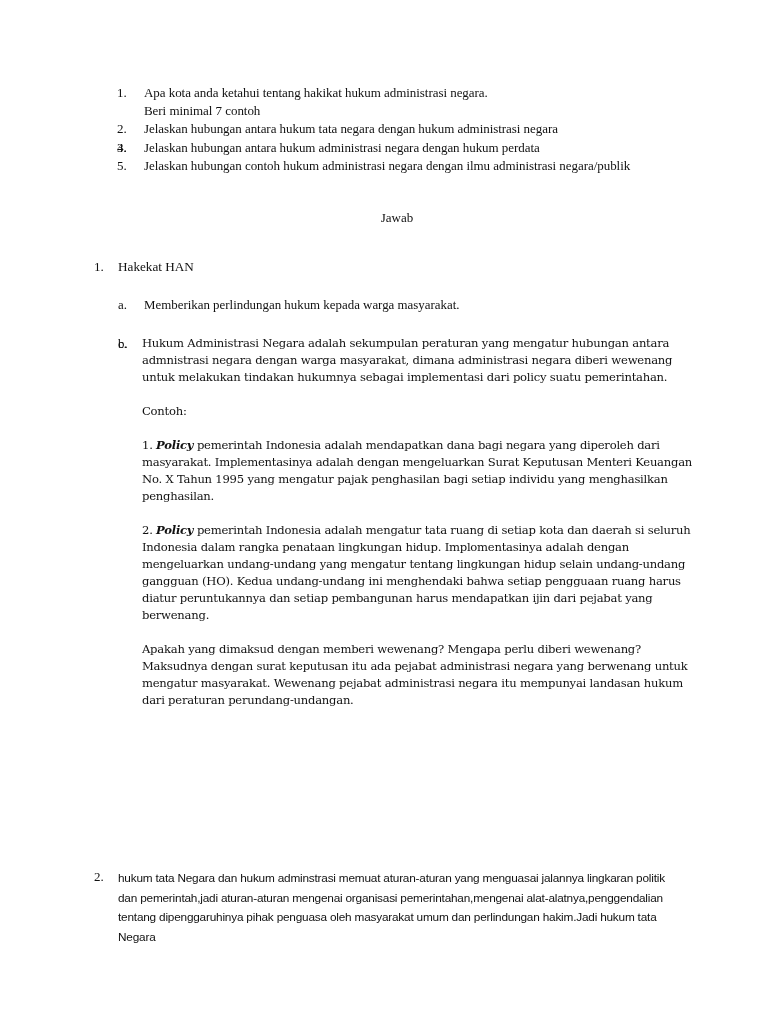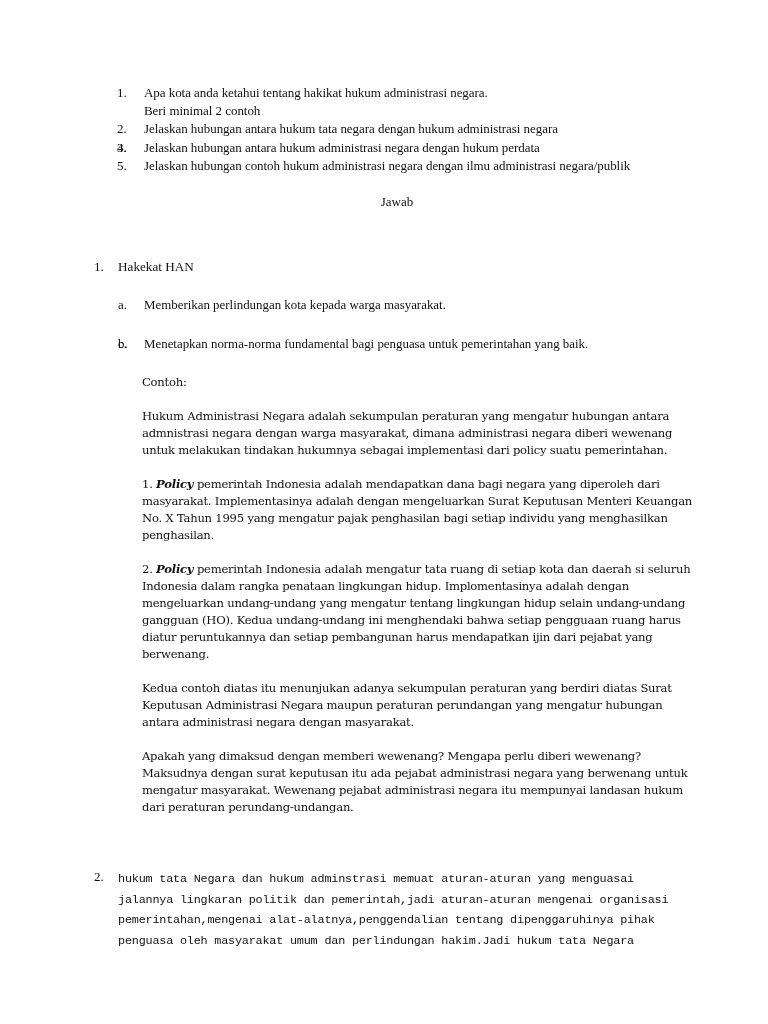--- a/index.html
+++ b/index.html
@@ -54,21 +54,21 @@
   .q-item.justified {
     text-align: justify;
   }
   .q-item.justified .q-text {
     display: block;
   }
 
   .jawab {
     position: absolute;
     left: 117px;
-    top: 193px;
+    top: 209px;
     width: 560px;
     text-align: center;
     font-size: 13.0px;
     line-height: 18px;
   }
 
   
   .answer-root {
     position: absolute;
     left: 94px;
@@ -139,38 +139,38 @@
   .bottom-item .marker {
     position: absolute;
     left: 0;
     top: 0;
     width: 18px;
     font-family: "Liberation Serif", "DejaVu Serif", serif;
     font-size: 13px;
     line-height: 18.6px;
   }
   .bottom-item .btext {
-    font-family: Liberation Mono, monospace;
+    font-family: Liberation Sans, sans-serif;
     font-size: 11.8px;
     line-height: 18.6px;
     letter-spacing: -0.2px;
     text-align: left;
   }
 </style>
 </head>
 <body>
 
 <div class="page">
 
   <div class="question-block">
 
     <div class="q-item">
       <span class="q-marker">1.</span>
       <span class="q-text">Apa kota anda ketahui tentang hakikat hukum administrasi negara.</span>
-      <span class="q-sub">Beri minimal 2 contoh</span>
+      <span class="q-sub">Beri minimal 7 contoh</span>
     </div>
 
     <div class="q-item">
       <span class="q-marker">2.</span>
       <span class="q-text">Jelaskan hubungan antara hukum tata negara dengan hukum administrasi negara</span>
     </div>
 
     <div class="q-item">
       <span class="q-marker">3.</span>
     </div>
@@ -193,45 +193,43 @@
 
     <div class="lvl1">
       <span class="marker">1.</span>
       <span>Hakekat HAN</span>
     </div>
 
     <div class="sub-list">
 
       <div class="lvl2">
         <span class="marker">a.</span>
-        <span>Memberikan perlindungan kota kepada warga masyarakat.</span>
+        <span>Memberikan perlindungan hukum kepada warga masyarakat.</span>
       </div>
 
       <div class="lvl2">
         <span class="marker">b.</span>
       </div>
 
       <div class="lvl2">
         <span class="marker">c.</span>
-        <span>Menetapkan norma-norma fundamental bagi penguasa untuk pemerintahan yang baik.</span>
       </div>
 
     </div>
 
     <div class="body-block">
 
+      <p class="para">Hukum Administrasi Negara adalah sekumpulan peraturan yang mengatur hubungan antara admnistrasi negara dengan warga masyarakat, dimana administrasi negara diberi wewenang untuk melakukan tindakan hukumnya sebagai implementasi dari policy suatu pemerintahan.</p>
+
       <p class="para">Contoh:</p>
 
-      <p class="para">Hukum Administrasi Negara adalah sekumpulan peraturan yang mengatur hubungan antara admnistrasi negara dengan warga masyarakat, dimana administrasi negara diberi wewenang untuk melakukan tindakan hukumnya sebagai implementasi dari policy suatu pemerintahan.</p>
-
       <p class="para"><span>1.</span> <span class="bi">Policy</span><span> pemerintah Indonesia adalah mendapatkan dana bagi negara yang diperoleh dari masyarakat. Implementasinya adalah dengan mengeluarkan Surat Keputusan Menteri Keuangan No. X Tahun 1995 yang mengatur pajak penghasilan bagi setiap individu yang menghasilkan penghasilan.</span></p>
 
       <p class="para"><span>2.</span> <span class="bi">Policy</span><span> pemerintah Indonesia adalah mengatur tata ruang di setiap kota dan daerah si seluruh Indonesia dalam rangka penataan lingkungan hidup. Implomentasinya adalah dengan mengeluarkan undang-undang yang mengatur tentang lingkungan hidup selain undang-undang gangguan (HO). Kedua undang-undang ini menghendaki bahwa setiap pengguaan ruang harus diatur peruntukannya dan setiap pembangunan harus mendapatkan ijin dari pejabat yang berwenang.</span></p>
 
-      <p class="para">Kedua contoh diatas itu menunjukan adanya sekumpulan peraturan yang berdiri diatas Surat Keputusan Administrasi Negara maupun peraturan perundangan yang mengatur hubungan antara administrasi negara dengan masyarakat.</p>
 
       <p class="para">Apakah yang dimaksud dengan memberi wewenang? Mengapa perlu diberi wewenang? Maksudnya dengan surat keputusan itu ada pejabat administrasi negara yang berwenang untuk mengatur masyarakat. Wewenang pejabat administrasi negara itu mempunyai landasan hukum dari peraturan perundang-undangan.</p>
 
     </div>
 
   </div>
 
   <div class="bottom-item">
     <span class="marker">2.</span>
     <span class="btext">hukum tata Negara dan hukum adminstrasi memuat aturan-aturan yang menguasai jalannya lingkaran politik dan pemerintah,jadi aturan-aturan mengenai organisasi pemerintahan,mengenai alat-alatnya,penggendalian tentang dipenggaruhinya pihak penguasa oleh masyarakat umum dan perlindungan hakim.Jadi hukum tata Negara</span>

